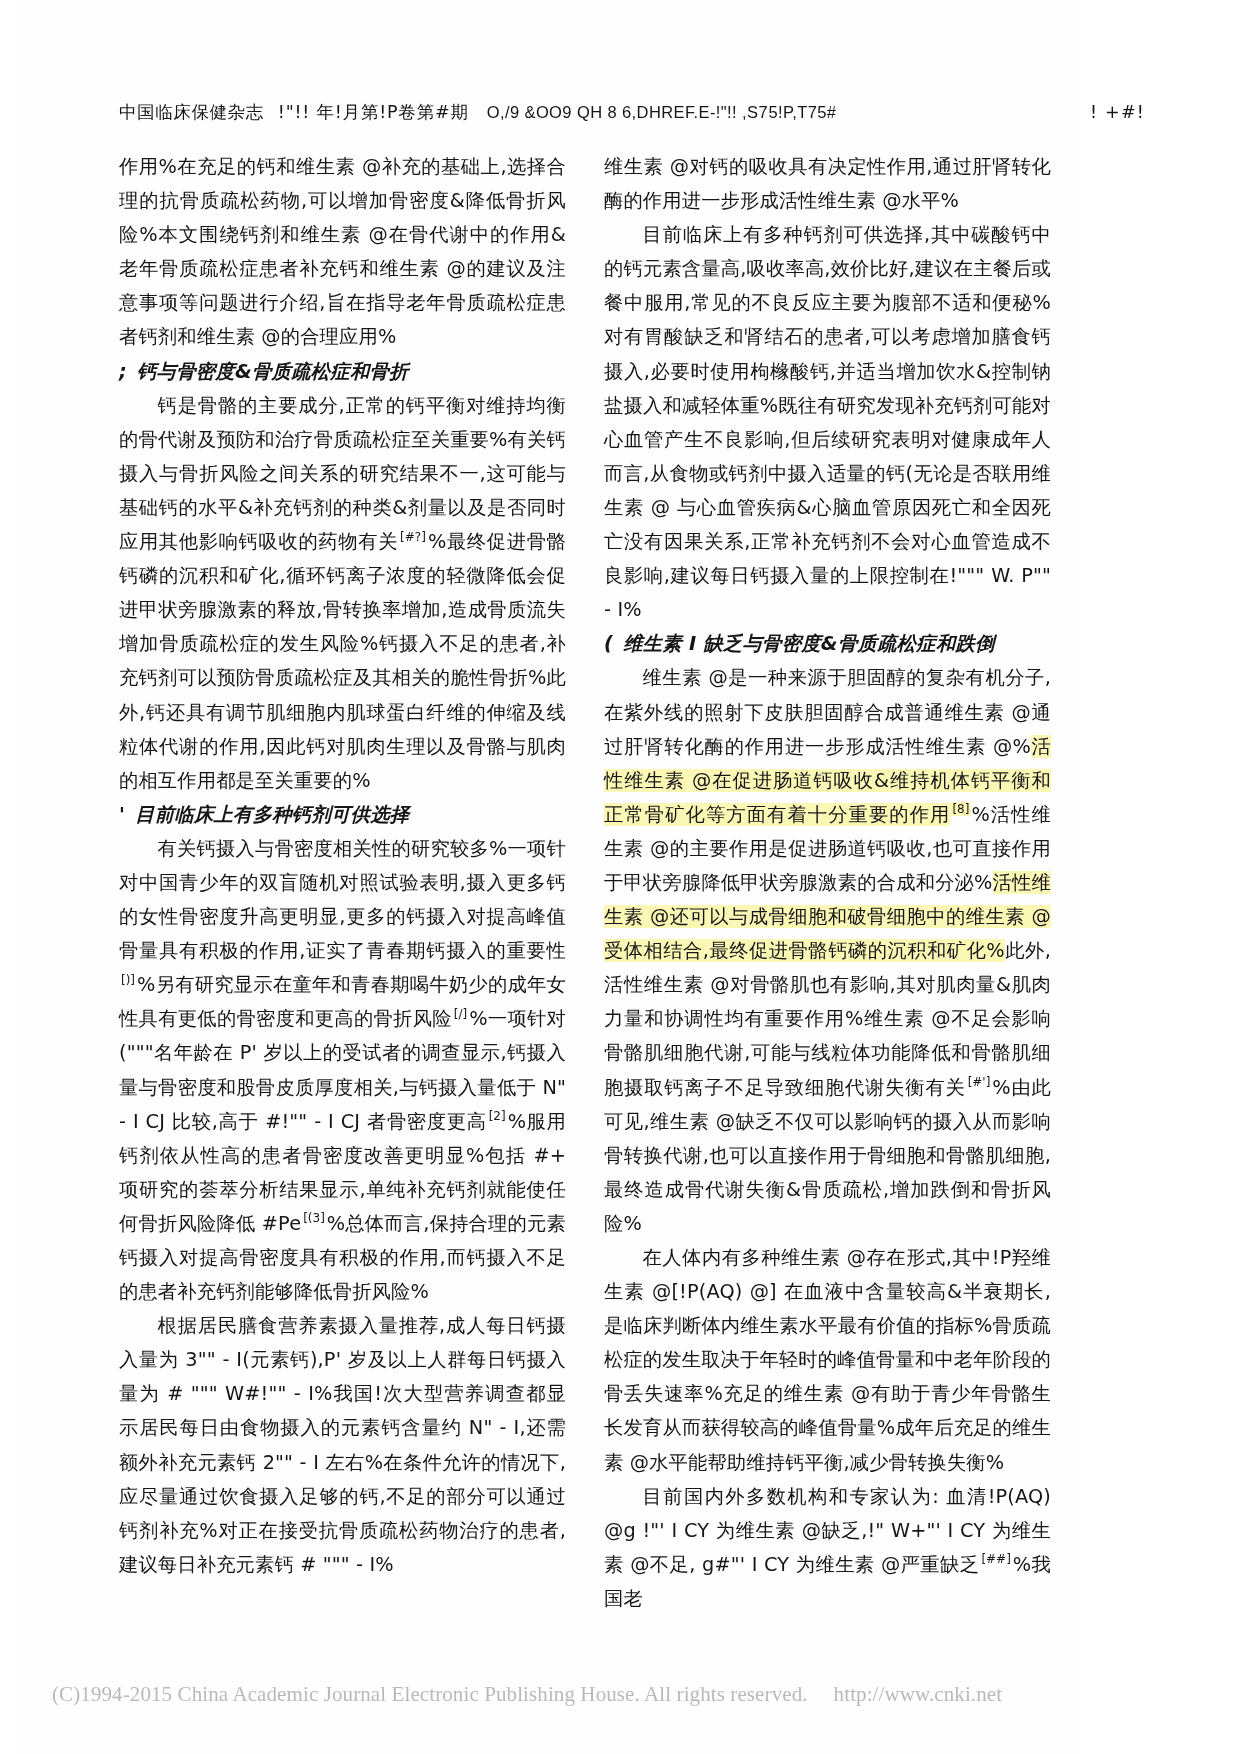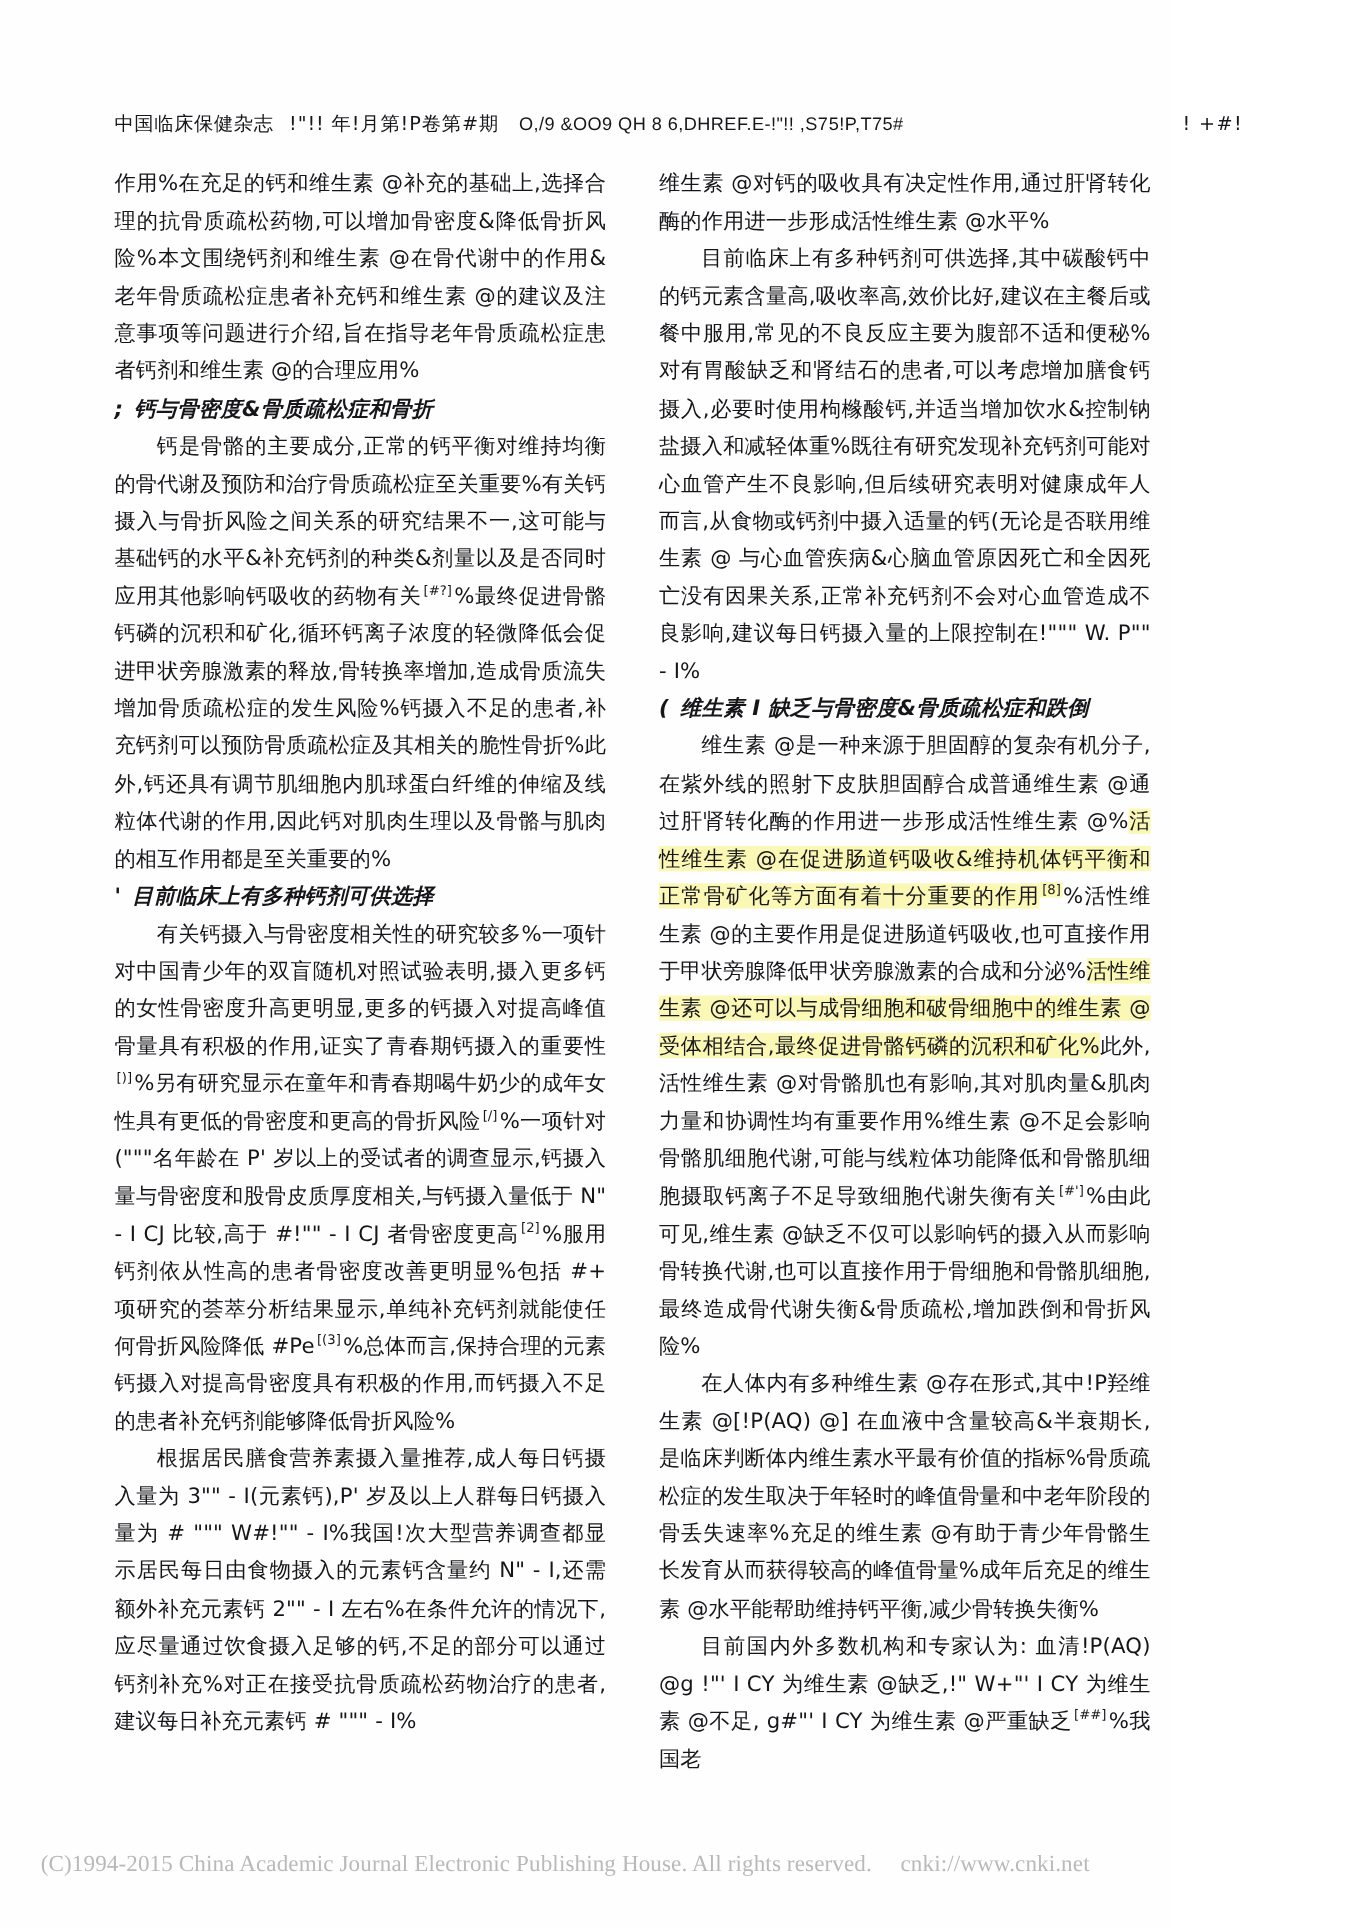--- a/index.html
+++ b/index.html
@@ -12,21 +12,21 @@
     height: 1754px;
     position: relative;
     font-family: "Liberation Sans", "DejaVu Sans", sans-serif;
     color: #16161a;
     overflow: hidden;
   }
 
   
   .page {
     position: absolute;
-    left: 1px; top: 0;
+    left: 16px; top: 0;
     width: 1064px;
     height: 1754px;
     background: #fefefe;
   }
 
   
   .running-header {
     position: absolute;
     left: 103px;
     top: 100px;
@@ -63,21 +63,21 @@
     padding-right: 14px;
   }
 
   
   .columns {
     position: absolute;
     left: 103px;
     top: 150px;
     width: 1040px;
     display: flex;
-    gap: 48px;
+    gap: 38px;
   }
   .col {
     width: 447px;
     font-family: "DejaVu Sans", sans-serif;
     font-size: 19.3px;
     line-height: 34.1px;
     text-align: justify;
     text-justify: inter-character;
     letter-spacing: 0.15px;
   }
@@ -166,16 +166,16 @@
       <p class="indent"><span>维生素 @是一种来源于胆固醇的复杂有机分子,在紫外线的照射下皮肤胆固醇合成普通维生素 @通过肝肾转化酶的作用进一步形成活性维生素 @%</span><span class="hl">活性维生素 @在促进肠道钙吸收&amp;维持机体钙平衡和正常骨矿化等方面有着十分重要的作用</span><sup class="ref hl">[8]</sup><span>%活性维生素 @的主要作用是促进肠道钙吸收,也可直接作用于甲状旁腺降低甲状旁腺激素的合成和分泌%</span><span class="hl">活性维生素 @还可以与成骨细胞和破骨细胞中的维生素 @受体相结合,最终促进骨骼钙磷的沉积和矿化%</span><span>此外,活性维生素 @对骨骼肌也有影响,其对肌肉量&amp;肌肉力量和协调性均有重要作用%维生素 @不足会影响骨骼肌细胞代谢,可能与线粒体功能降低和骨骼肌细胞摄取钙离子不足导致细胞代谢失衡有关</span><sup class="ref">[#']</sup><span>%由此可见,维生素 @缺乏不仅可以影响钙的摄入从而影响骨转换代谢,也可以直接作用于骨细胞和骨骼肌细胞,最终造成骨代谢失衡&amp;骨质疏松,增加跌倒和骨折风险%</span></p>
 
       <p class="indent">在人体内有多种维生素 @存在形式,其中!P羟维生素 @[!P(AQ) @] 在血液中含量较高&amp;半衰期长,是临床判断体内维生素水平最有价值的指标%骨质疏松症的发生取决于年轻时的峰值骨量和中老年阶段的骨丢失速率%充足的维生素 @有助于青少年骨骼生长发育从而获得较高的峰值骨量%成年后充足的维生素 @水平能帮助维持钙平衡,减少骨转换失衡%</p>
 
       <p class="indent"><span>目前国内外多数机构和专家认为: 血清!P(AQ) @g !"' I CY 为维生素 @缺乏,!" W+"' I CY 为维生素 @不足, g#"' I CY 为维生素 @严重缺乏</span><sup class="ref">[##]</sup><span>%我国老</span></p>
 
     </div>
   </div>
 
   <div class="cnki-footer">
-    <span>(C)1994-2015 China Academic Journal Electronic Publishing House. All rights reserved.</span><span class="url">cnki://www.cnki.net</span>
+    <span>(C)1994-2015 China Academic Journal Electronic Publishing House. All rights reserved.</span><span class="url">http://www.cnki.net</span>
   </div>
 
 </div>
 
 </body></html>

